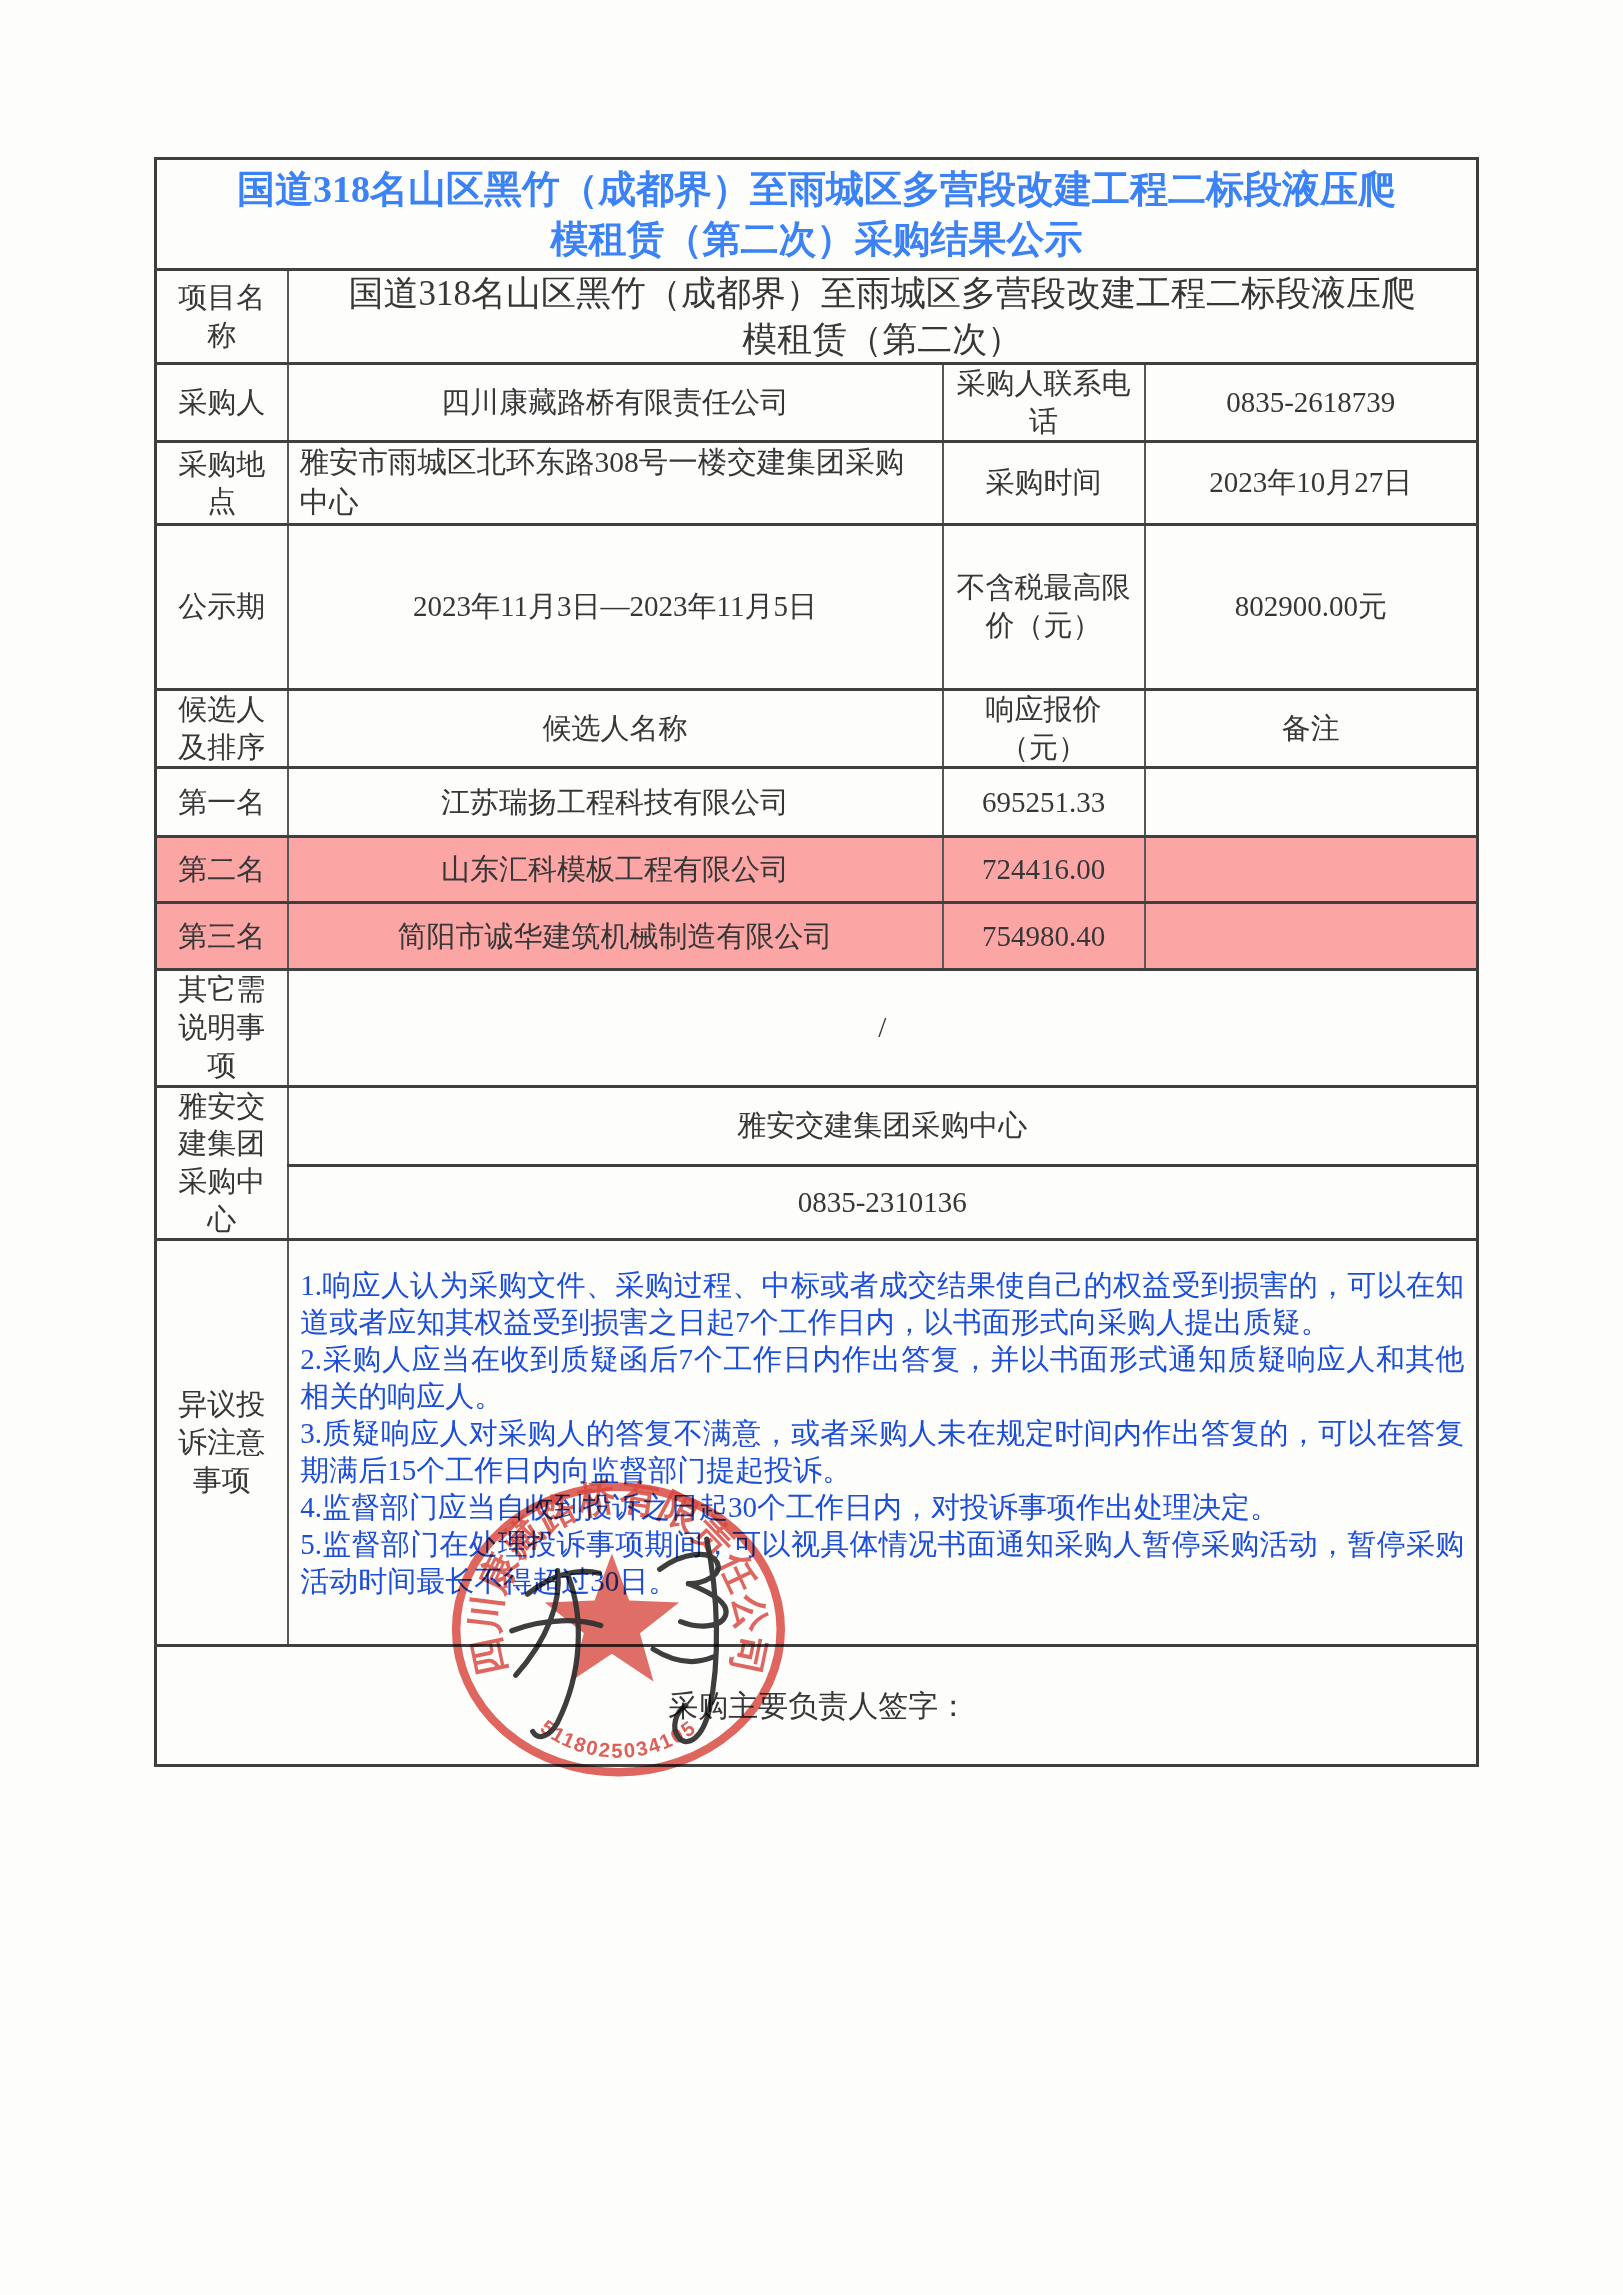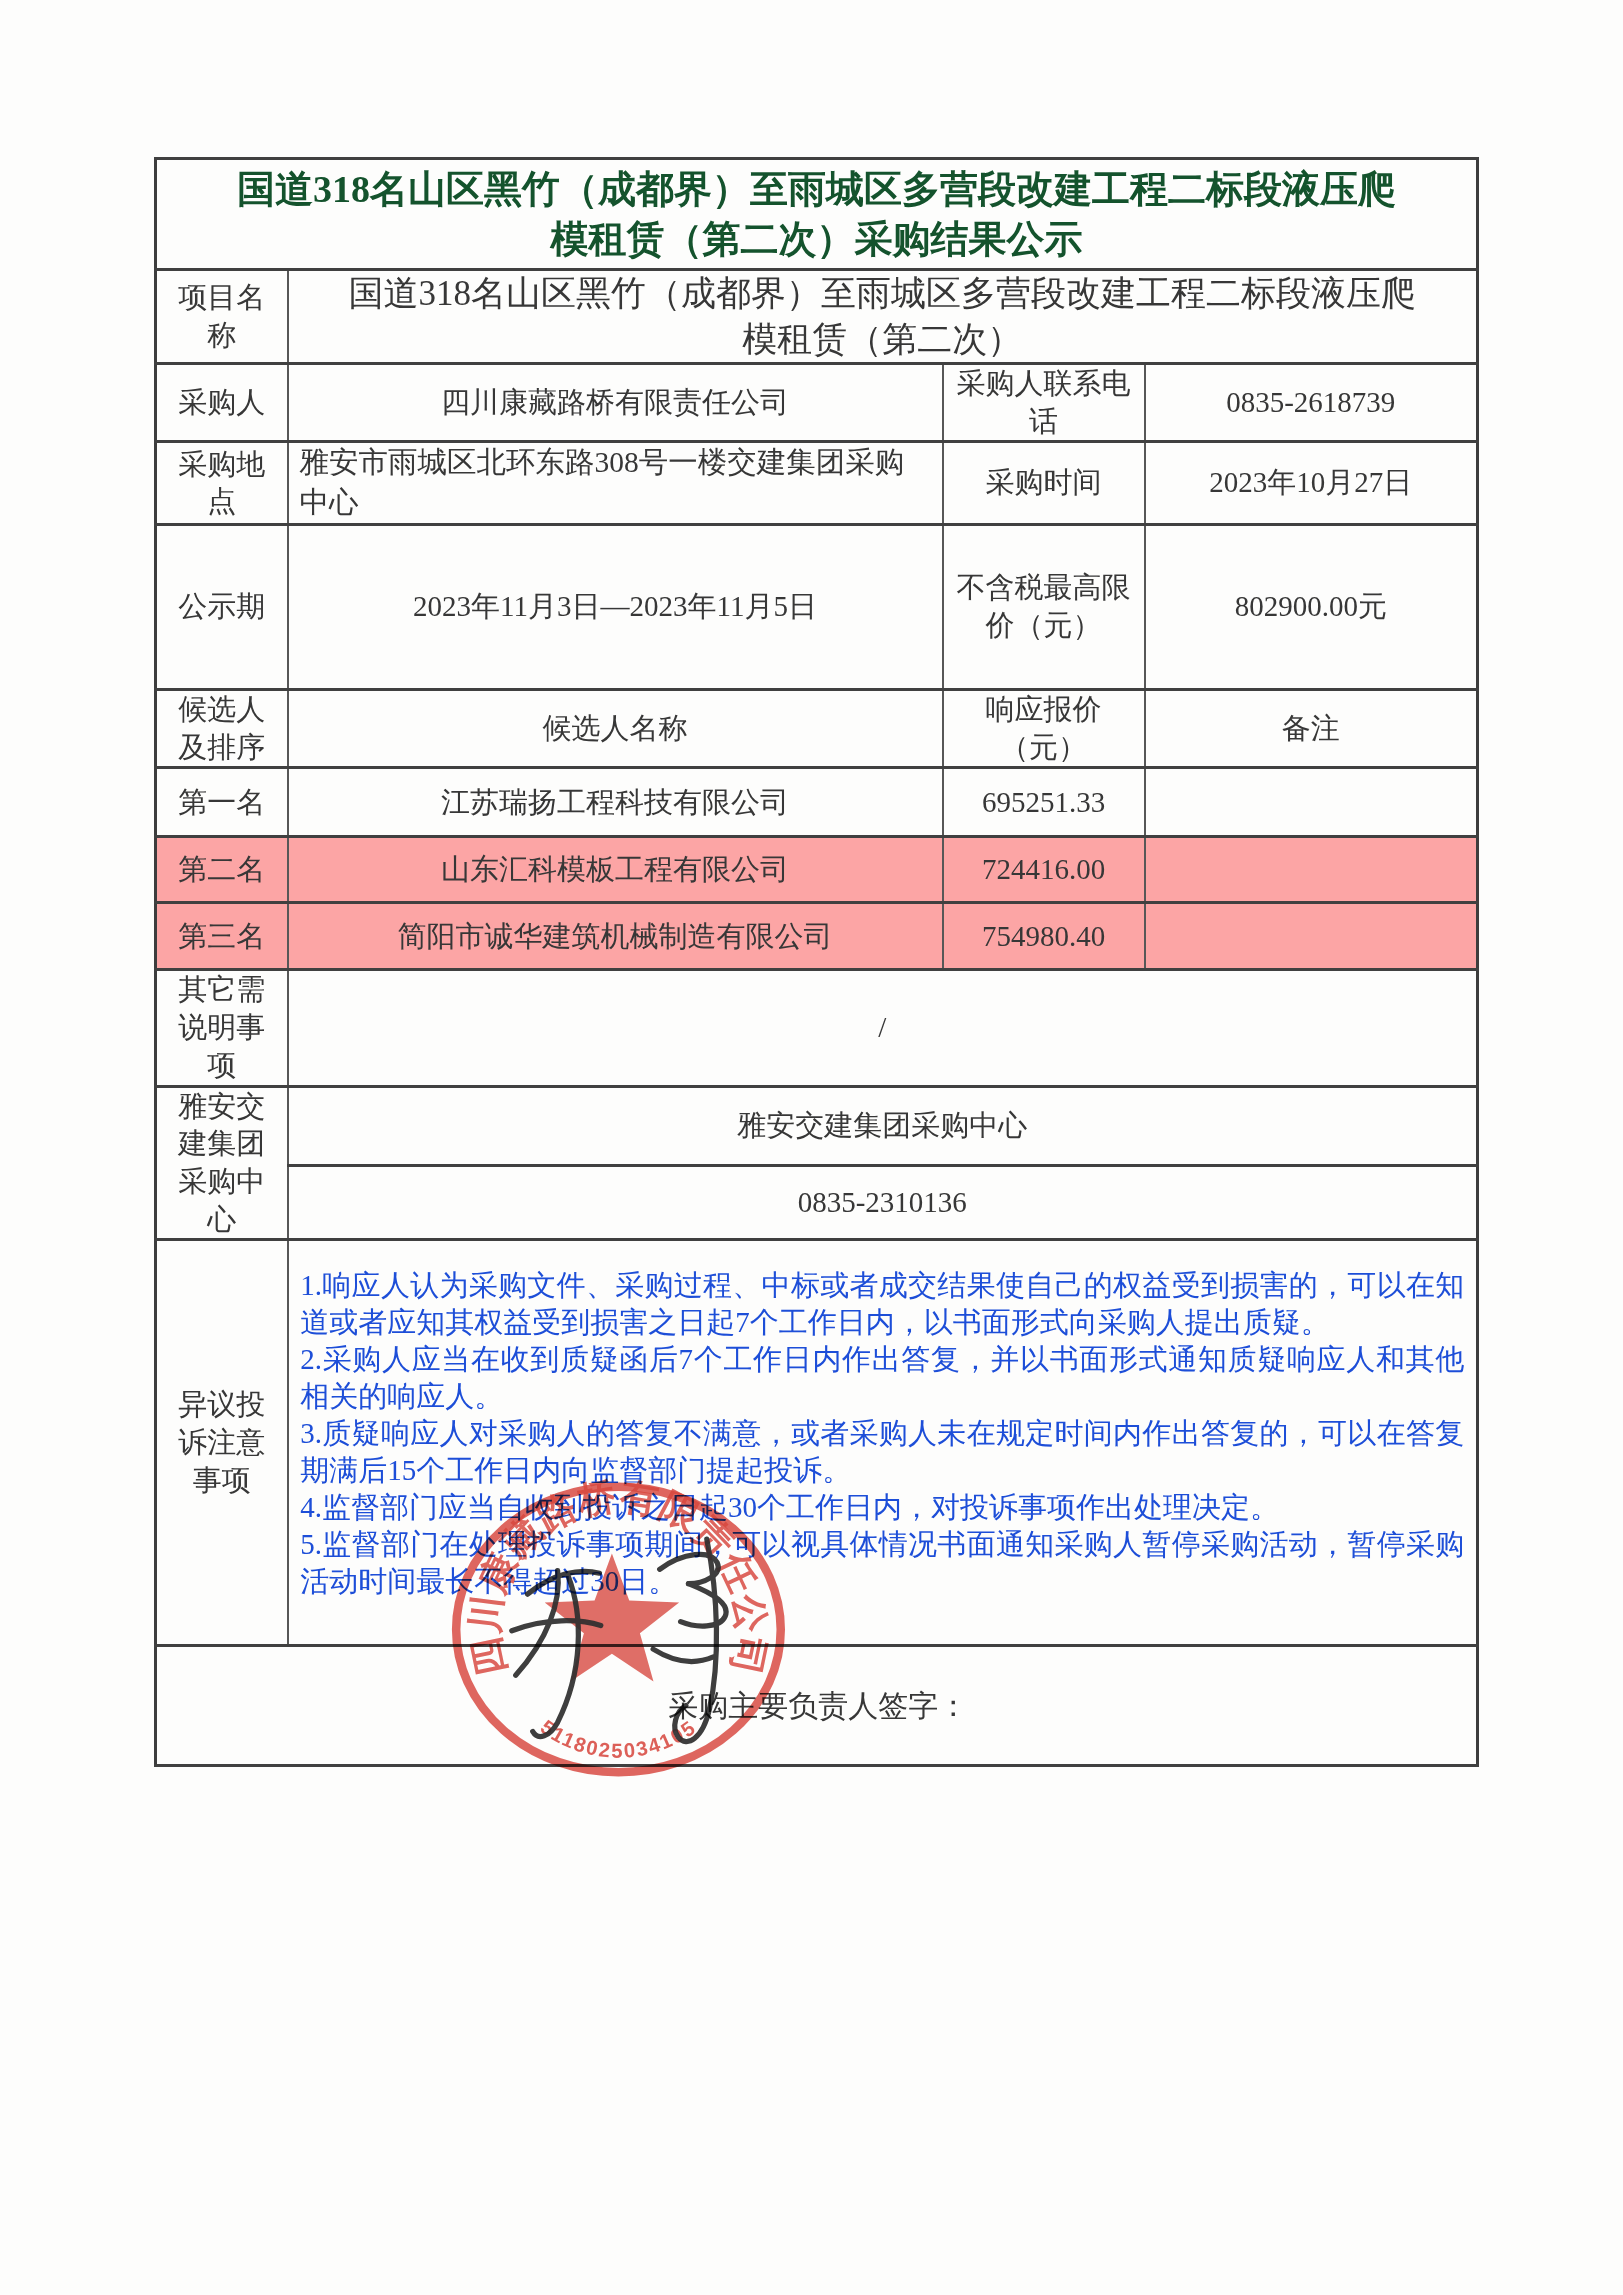--- a/index.html
+++ b/index.html
@@ -22,21 +22,21 @@
     border-left:2px solid #575757;border-right:2px solid #575757;
     border-top:3.3px solid #404040;border-bottom:3.3px solid #404040;
     padding:0 6.5px;text-align:center;vertical-align:middle;
     font-size:29px;line-height:1.30;color:#373737;
     overflow:hidden;word-break:break-all;overflow-wrap:anywhere;
   }
   .lblcol{padding:0 7.2px;}
   .title-cell{padding:3.9px 0;}
   .title-text{
     width:1185px;margin:0 auto;
-    font-size:38px;font-weight:bold;color:#14532d;line-height:1.32;
+    font-size:38px;font-weight:bold;color:#3b82f6;line-height:1.32;
   }
   .proj-val{font-size:35px;padding:0 43px;line-height:1.30;}
   .small-col{padding:0 13px;}
   .narrow{display:inline-block;max-width:128px;}
   .loc-val{text-align:left;font-size:29.5px;padding:0 11px;line-height:1.35;}
   .band{background:#fca5a5;}
   .obj-cell{
     vertical-align:top;text-align:justify;text-justify:inter-ideograph;
     padding:26px 11.8px 6.5px 11.8px;font-size:29px;line-height:37px;color:#1d4ed8;
   }

